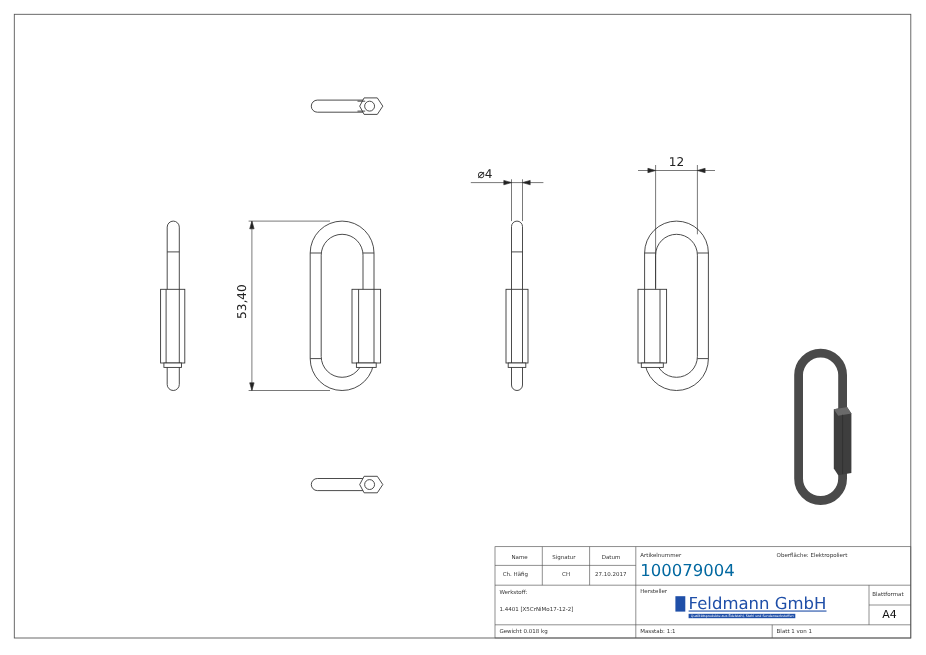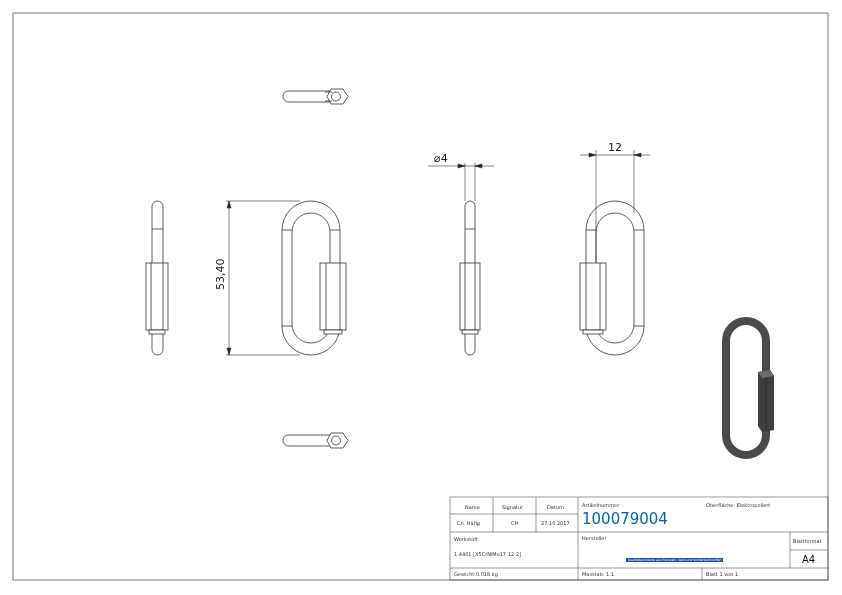--- a/index.html
+++ b/index.html
@@ -127,19 +127,20 @@
 <div class="tb" style="left:547px;top:504px;">Datum</div>
 <div class="tb" style="left:457px;top:520px;">Ch. Häfig</div>
 <div class="tb" style="left:511px;top:520px;">CH</div>
 <div class="tb" style="left:541px;top:520px;">27.10.2017</div>
 <div class="tb" style="left:582px;top:502px;">Artikelnummer</div>
 <div class="tb big" style="left:582px;top:510px;">100079004</div>
 <div class="tb" style="left:706px;top:502px;"><span>Oberfläche:</span> <span>Elektropoliert</span></div>
 <div class="tb" style="left:454px;top:536px;">Werkstoff:</div>
 <div class="tb" style="left:454px;top:551px;">1.4401 [X5CrNiMo17-12-2]</div>
 <div class="tb" style="left:582px;top:535px;">Hersteller</div>
+<div class="tb" style="left:614px;top:540px;font-size:15px;color:#1f4fa8;text-decoration:underline;"><span style="display:inline-block;width:9px;height:14px;background:#1f4fa8;margin-right:3px;vertical-align:-2px;"></span><span>Feldmann GmbH</span></div>
 <div class="tb" style="left:626px;top:558px;font-size:3px;background:#1f4fa8;color:#fff;padding:0 2px;">Qualitätsprodukte aus Edelstahl, Stahl und Sonderwerkstoffen</div>
 <div class="tb" style="left:793px;top:538px;">Blattformat</div>
 <div class="tb a4" style="left:802px;top:554px;">A4</div>
 <div class="tb" style="left:454px;top:571px;">Gewicht 0.018 kg</div>
 <div class="tb" style="left:582px;top:571px;">Masstab: 1:1</div>
 <div class="tb" style="left:706px;top:571px;">Blatt 1 von 1</div>
 </div>
 
 </body></html>

